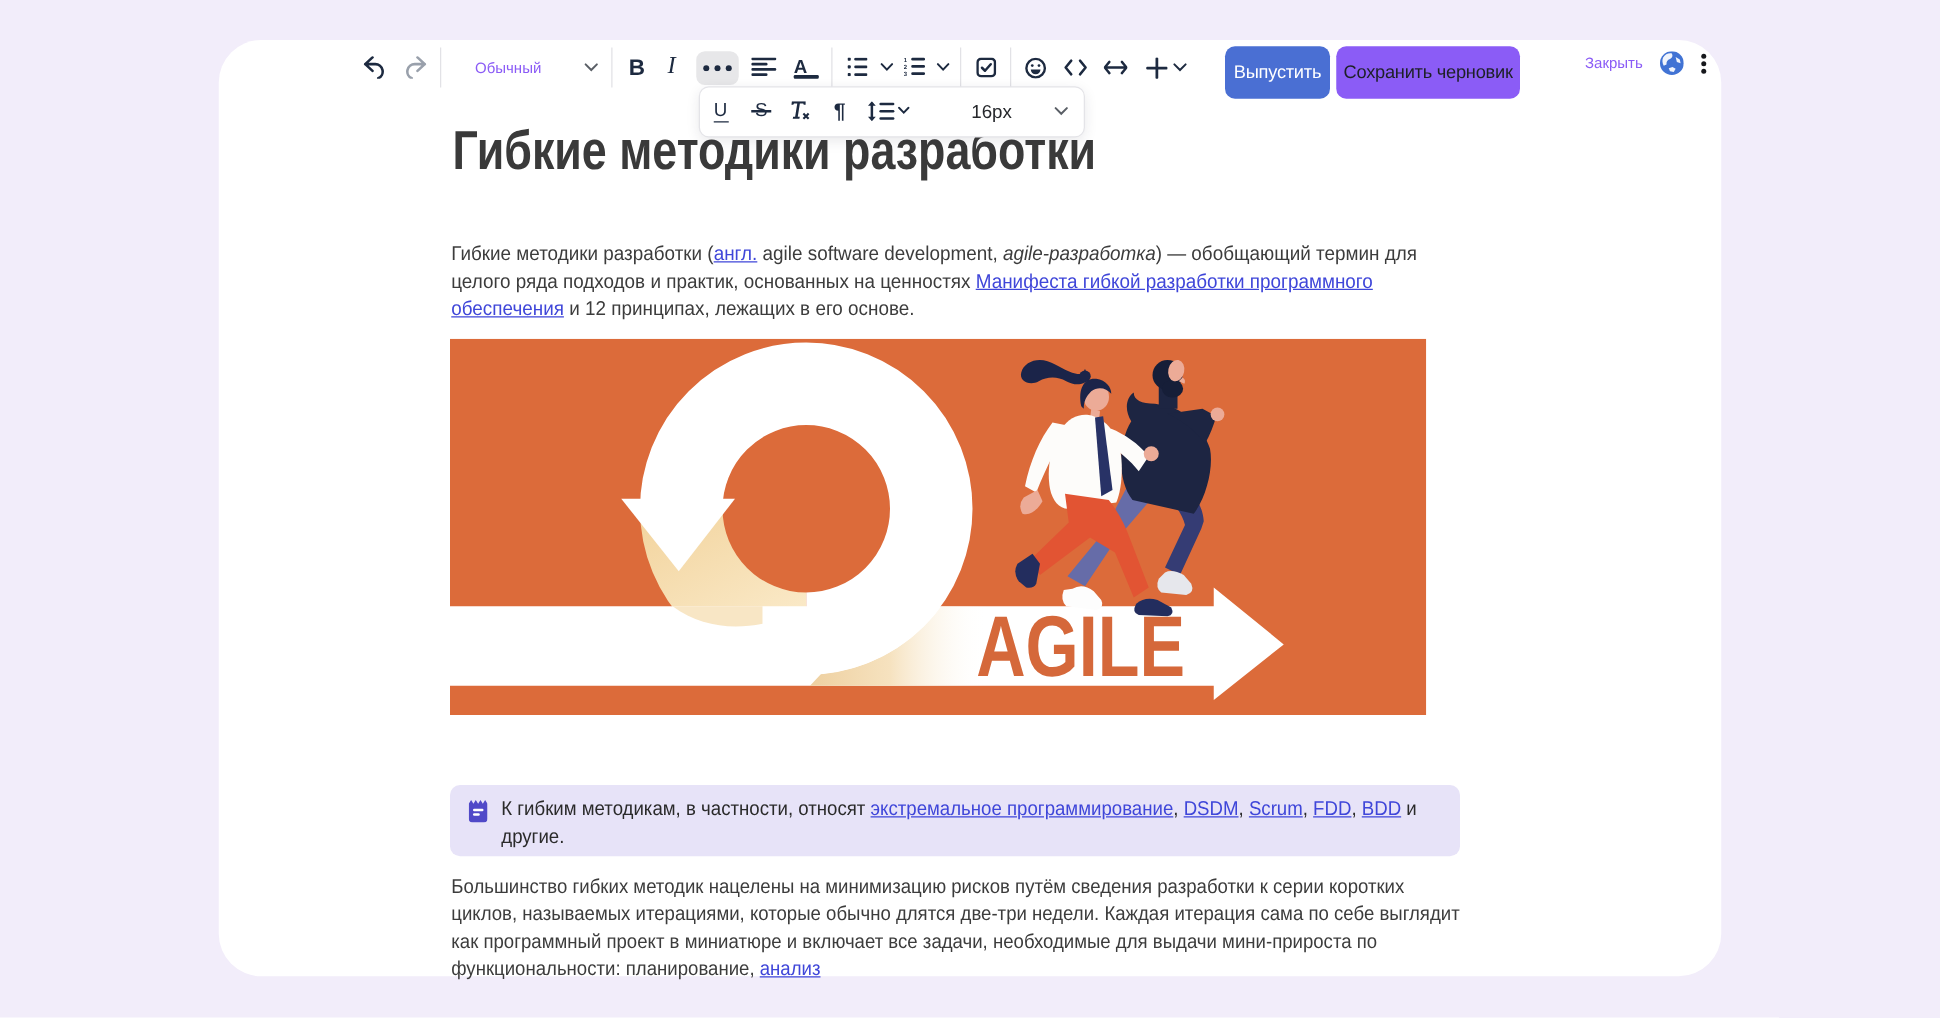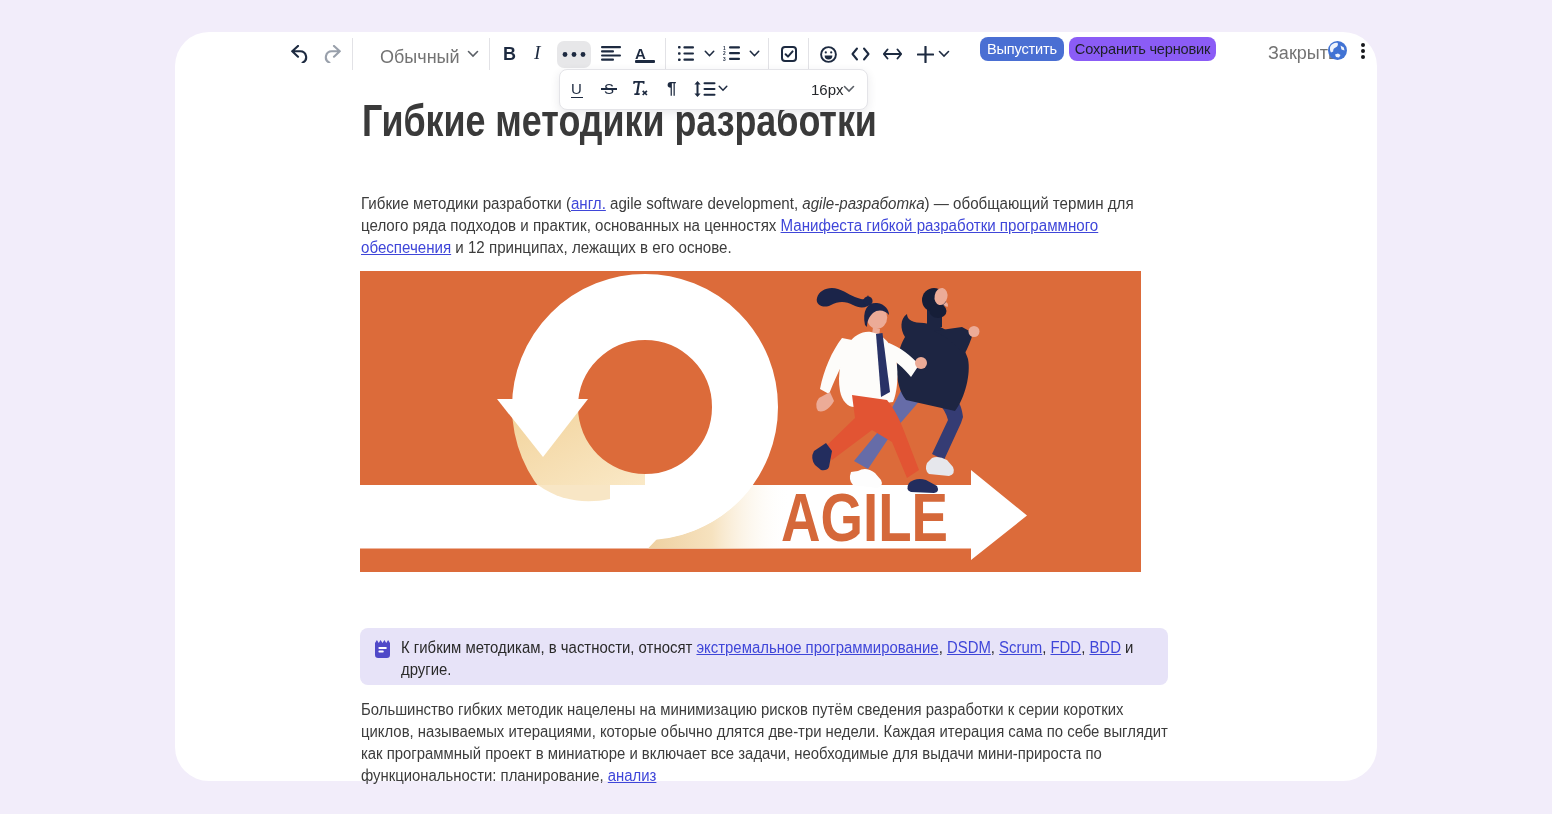--- a/index.html
+++ b/index.html
@@ -1,22 +1,22 @@
 <!DOCTYPE html>
 <html><head>
 <meta charset="utf-8">
 <style>
   html,body{margin:0;padding:0;}
   body{width:1552px;height:814px;background:#f2edfa;position:relative;overflow:hidden;
        font-family:"Liberation Sans",sans-serif;}
   .card{position:absolute;left:175px;top:32px;width:1202px;height:749px;background:#fff;border-radius:34px;}
   .abs{position:absolute;}
   .sep{position:absolute;top:38px;height:32px;width:1px;background:#e2e2e6;}
-  .tbtxt{position:absolute;font-size:18px;color:#737373;}
-  .btn{position:absolute;top:37px;height:24px;border-radius:8px;font-size:14.6px;letter-spacing:-0.2px;
+  .tbtxt{position:absolute;font-size:12px;color:#8b5cf6;}
+  .btn{position:absolute;top:37px;height:42px;border-radius:8px;font-size:14.6px;letter-spacing:-0.2px;
        display:flex;align-items:center;justify-content:center;}
   .title{position:absolute;left:362px;top:96px;font-size:44px;font-weight:700;color:#3a3a3a;
          letter-spacing:0;white-space:nowrap;transform:scaleX(0.814);transform-origin:0 0;}
   .para{position:absolute;font-size:16px;line-height:22.2px;color:#3c3c3c;white-space:nowrap;transform-origin:0 0;}
   .para a, .co a{color:#3f46d9;}
   .callout{position:absolute;left:360px;top:628px;width:808px;height:56.5px;background:#e7e3f8;border-radius:8px;}
   .co{position:absolute;left:401px;top:637px;font-size:16px;line-height:22.2px;color:#2a2a2a;transform:scaleX(0.932);transform-origin:0 0;white-space:nowrap;}
   .panel{position:absolute;left:559px;top:69px;width:307px;height:39px;background:#fff;
          border:1px solid #e4e4e8;border-radius:8px;box-shadow:0 3px 10px rgba(40,40,60,0.10);z-index:5;}
 </style>
@@ -124,21 +124,21 @@
 <div class="abs" style="left:667px;top:79px;font-size:17px;font-weight:700;color:#1d2a40;z-index:6;">¶</div>
 <svg class="abs" style="left:694px;top:81px;z-index:6;" width="22" height="16" viewBox="0 0 22 16" fill="#1d2a40">
   <path d="M3.5 0 L6.6 3.6 H4.5 V12.4 H6.6 L3.5 16 L0.4 12.4 H2.5 V3.6 H0.4 Z"></path>
   <rect x="9.5" y="1.2" width="12" height="2" rx="1"></rect>
     <rect x="9.5" y="7" width="12" height="2" rx="1"></rect>
     <rect x="9.5" y="12.8" width="12" height="2" rx="1"></rect>
 </svg>
 <svg class="abs" style="left:718px;top:85px;z-index:6;" width="10" height="7" viewBox="0 0 10 7" fill="none" stroke="#1d2a40" stroke-width="1.5" stroke-linecap="round">
     <path d="M1.2 1.2 L5 5.2 L8.8 1.2"></path>
   </svg>
-<div class="abs" style="left:777px;top:81px;font-size:15px;color:#26282c;z-index:6;margin-left:34px;">16px</div>
+<div class="abs" style="left:777px;top:81px;font-size:15px;color:#26282c;z-index:6;">16px</div>
 <svg class="abs" style="left:843px;top:85px;z-index:6;" width="12" height="8" viewBox="0 0 12 8" fill="none" stroke="#5a5f66" stroke-width="1.6" stroke-linecap="round">
     <path d="M1.5 1.5 L6 6 L10.5 1.5"></path>
   </svg>
 
 <div class="title">Гибкие методики разработки</div>
 
 <div class="para" style="left:361px;top:192.5px;transform:scaleX(0.944);">
 Гибкие методики разработки (<a href="#">англ.</a> agile software development, <i>agile-разработка</i>) — обобщающий термин для<br>
 целого ряда подходов и практик, основанных на ценностях <a href="#">Манифеста гибкой разработки программного<br>
 обеспечения</a> и 12 принципах, лежащих в его основе.

